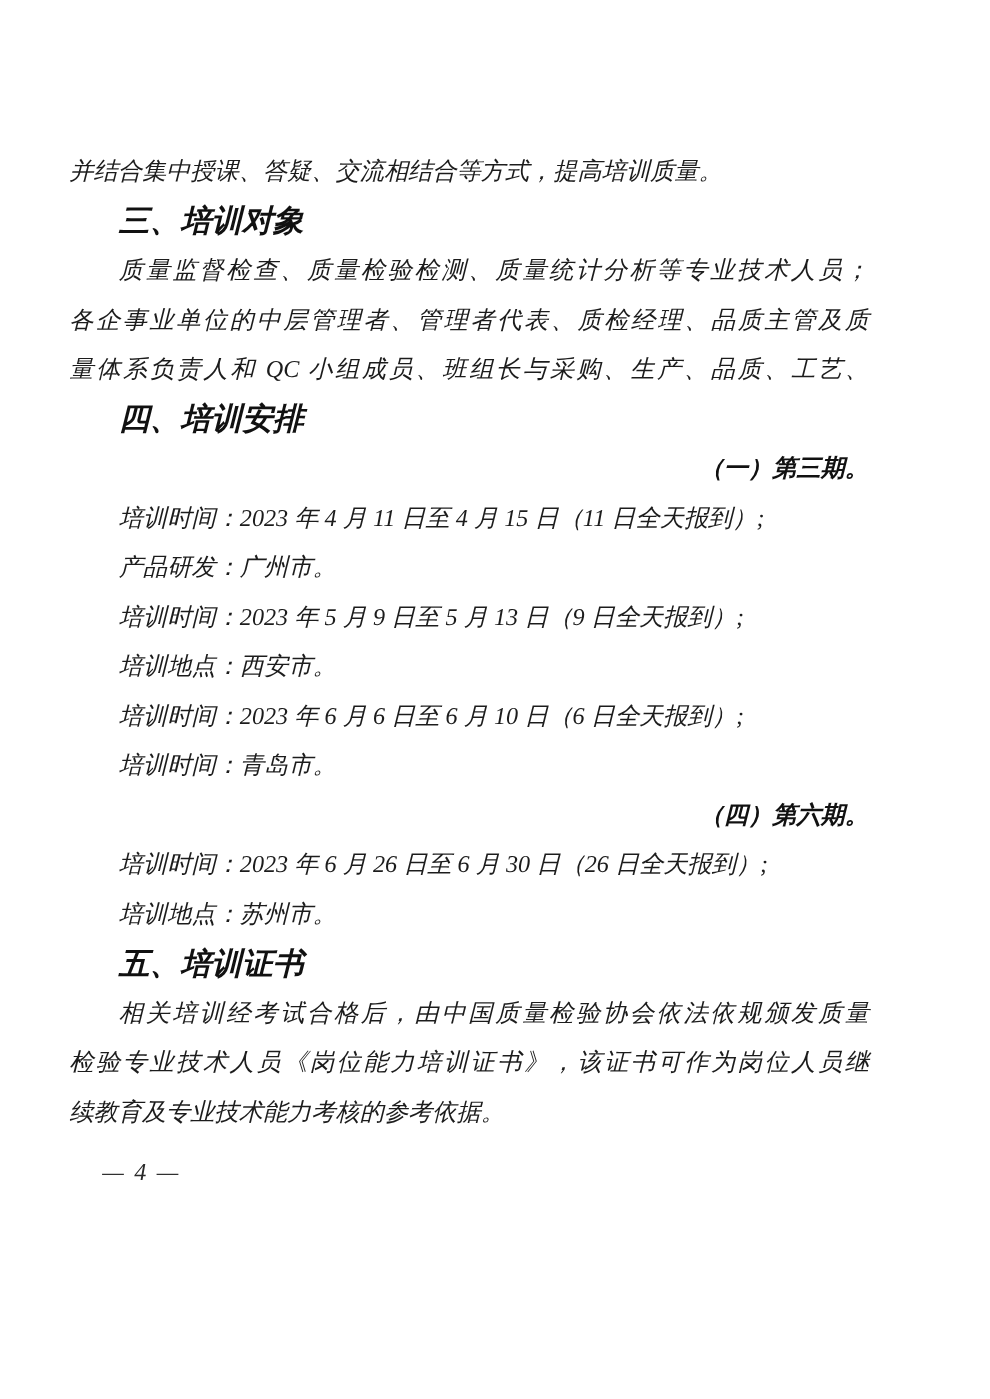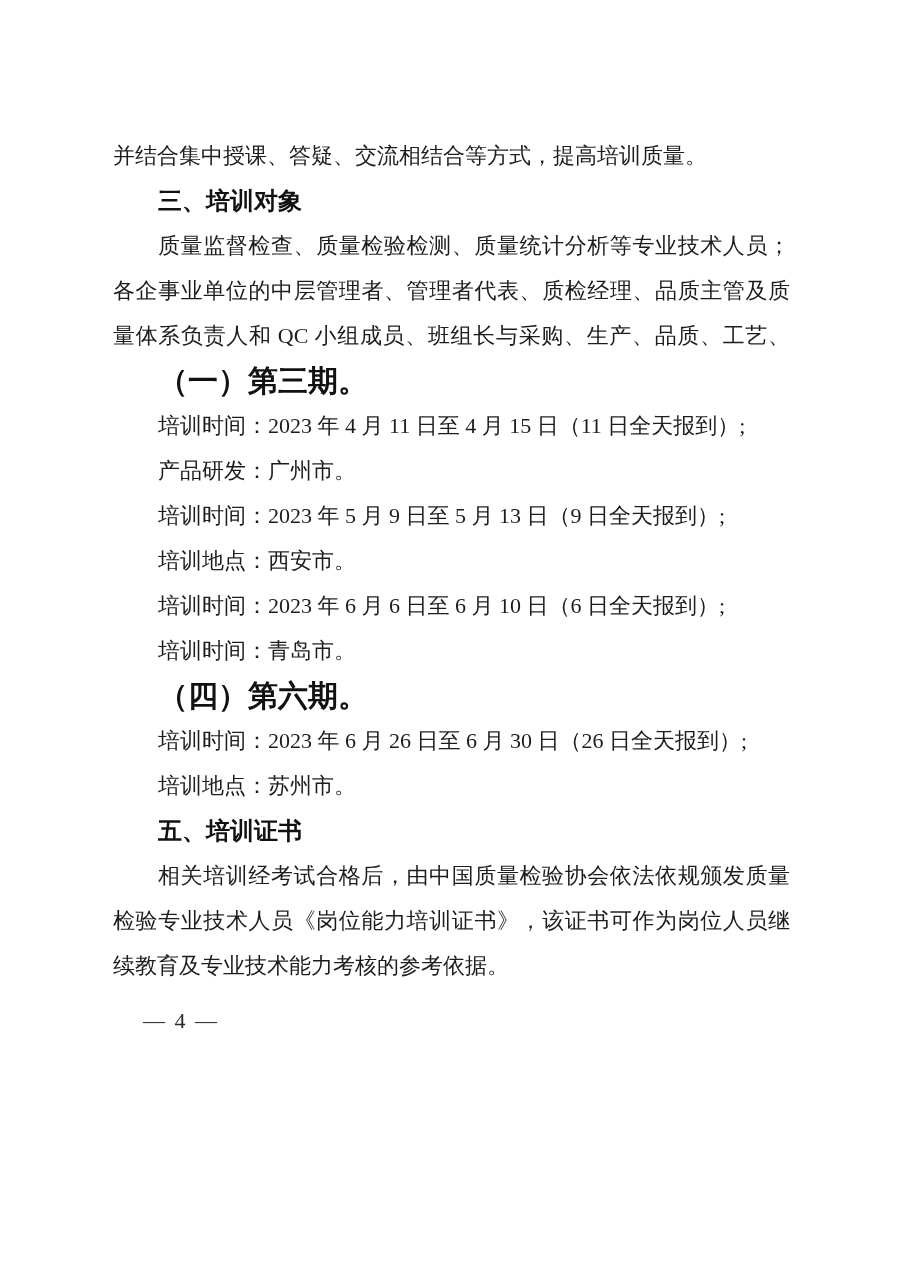--- a/index.html
+++ b/index.html
@@ -14,21 +14,22 @@
     color: #1c1c1c;
     font-family: "Liberation Serif", serif;
   }
   .page {
     position: relative;
     width: 900px;
     height: 1272px;
     background: #ffffff;
   }
   .doc {
-    padding: 133px 110px 0 113px;
+    padding: 133px 110px 0 63px;
+    font-style: italic;
   }
   .line {
     height: 45px;
     line-height: 45px;
     font-size: 22px;
     font-family: "Liberation Serif", serif;
     color: #1c1c1c;
     white-space: nowrap;
   }
   .line.fill {
@@ -36,29 +37,30 @@
     text-align: justify;
     text-align-last: justify;
     text-justify: inter-character;
   }
   .line.indent {
     padding-left: 45px;
   }
   .line.heading {
     font-family: "Liberation Sans", sans-serif;
     font-weight: 700;
-    font-size: 24px;
+    font-size: 28px;
     padding-left: 45px;
     color: #111111;
   }
   .line.subheading {
     font-weight: 700;
-    font-size: 30px;
+    font-size: 22px;
     padding-left: 45px;
     color: #111111;
+    text-align: right;
   }
   .footer {
     margin-top: 10px;
     padding-left: 30px;
     height: 45px;
     line-height: 45px;
     font-size: 22px;
     font-family: "Liberation Serif", serif;
     color: #2a2a2a;
     letter-spacing: 2px;
@@ -74,20 +76,21 @@
 
     <div class="line heading">三、培训对象</div>
 
     <div class="line body fill indent">质量监督检查、质量检验检测、质量统计分析等专业技术人员；</div>
 
     <div class="line body fill">各企事业单位的中层管理者、管理者代表、质检经理、品质主管及质</div>
 
     <div class="line body fill">量体系负责人和 QC 小组成员、班组长与采购、生产、品质、工艺、</div>
 
 
+    <div class="line heading">四、培训安排</div>
 
     <div class="line subheading">（一）第三期。</div>
 
     <div class="line body indent">培训时间：2023 年 4 月 11 日至 4 月 15 日（11 日全天报到）;</div>
 
     <div class="line body indent">产品研发：广州市。</div>
 
 
     <div class="line body indent">培训时间：2023 年 5 月 9 日至 5 月 13 日（9 日全天报到）;</div>
 

